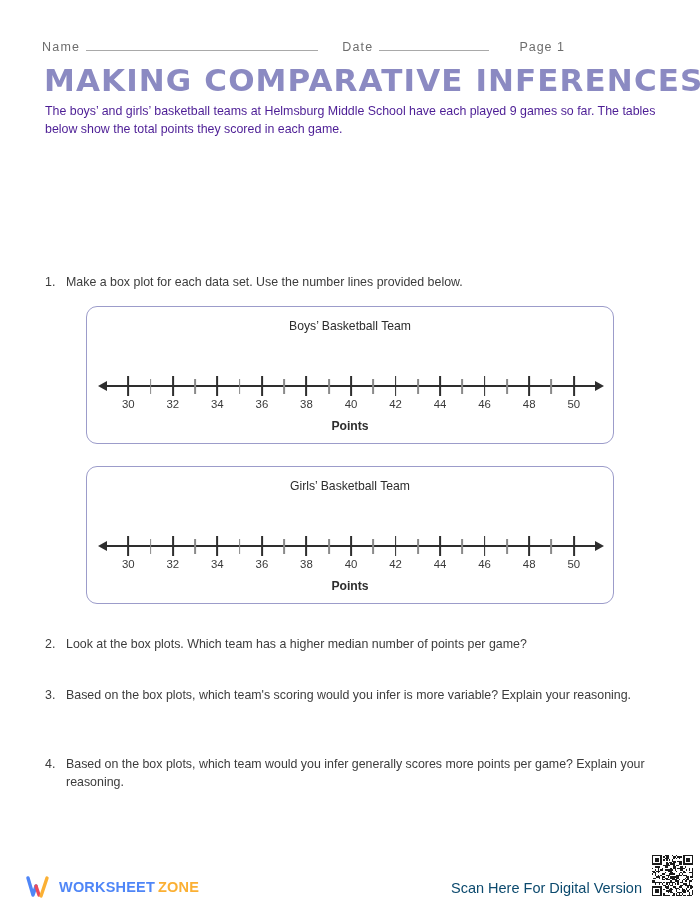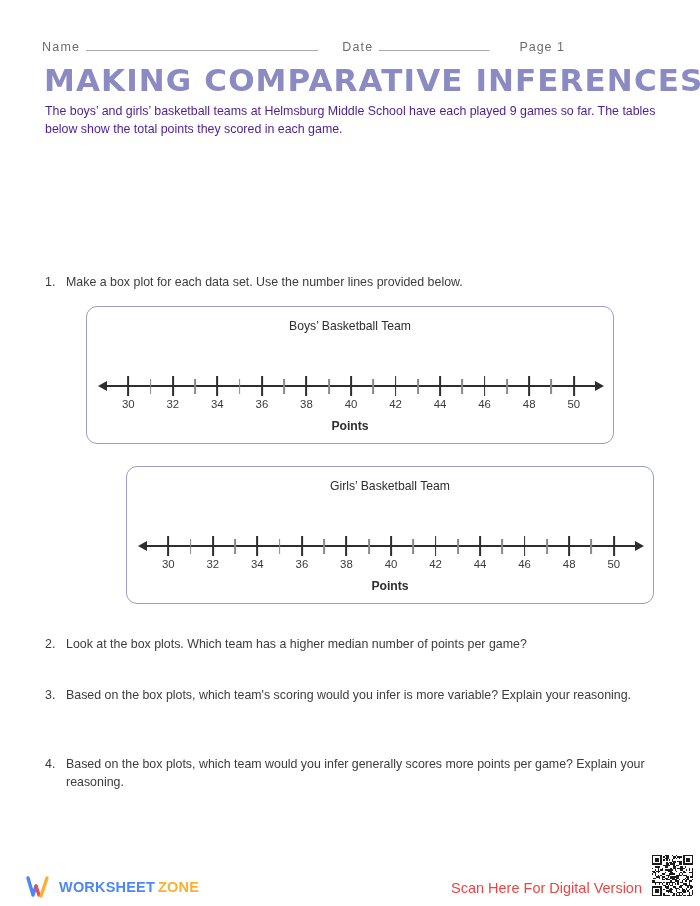--- a/index.html
+++ b/index.html
@@ -120,21 +120,21 @@
   .plot-box {
     position: absolute;
     left: 86px;
     width: 528px;
     height: 138px;
     border: 1.6px solid #9c9cca;
     border-radius: 11px;
     background: #ffffff;
   }
   #plot-box-boys  { top: 306px; }
-  #plot-box-girls { top: 466px; margin-left: 40px; }
+  #plot-box-girls { top: 466px; }
 
   .plot-title {
     position: absolute;
     top: 12px;
     left: 0;
     width: 100%;
     text-align: center;
     font-size: 12.2px;
     font-weight: normal;
     color: #2d2d2d;
@@ -214,21 +214,21 @@
     white-space: nowrap;
   }
   .logo-worksheet { color: #4f86f7; }
   .logo-zone { color: #fbb034; margin-left: 3px; }
 
   .scan-text {
     position: absolute;
     right: 58px;
     top: 880px;
     font-size: 14.5px;
-    color: #ef4444;
+    color: #0c4a6e;
     white-space: nowrap;
   }
   .qr-code {
     position: absolute;
     left: 652px;
     top: 855px;
     width: 41px;
     height: 41px;
   }
 </style>

